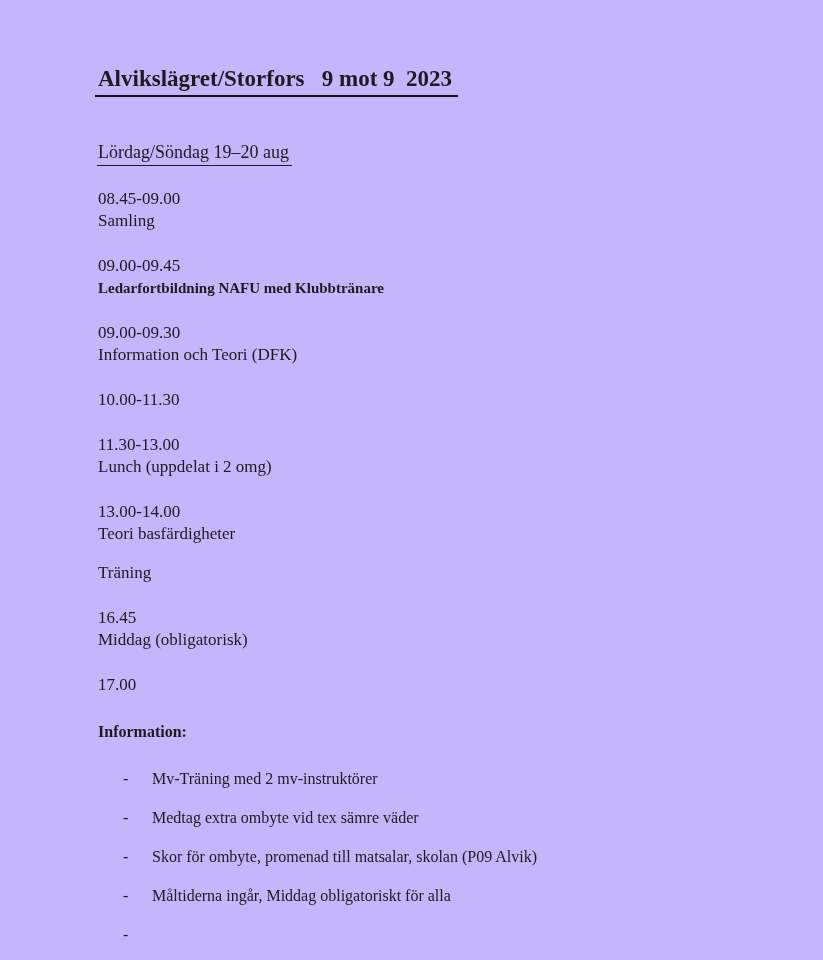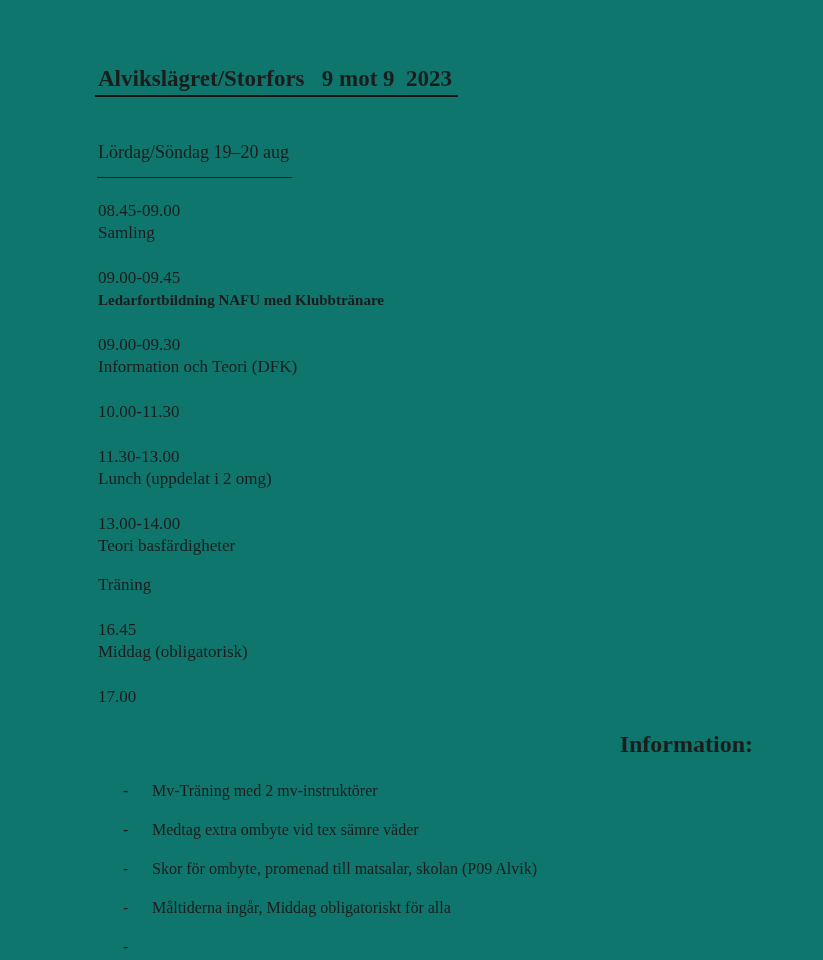--- a/index.html
+++ b/index.html
@@ -12,21 +12,21 @@
     height: 960px;
     overflow: hidden;
     font-family: "Liberation Serif", "DejaVu Serif", serif;
     color: #1c1c1c;
   }
   .page {
     box-sizing: border-box;
     width: 823px;
     height: 960px;
     padding: 66px 70px 0 98px;
-    background: #0f766e;
+    background: #c4b5fd;
   }
   .title {
     margin: 0 0 44px 0;
     font-size: 23px;
     font-weight: bold;
     line-height: 26px;
   }
   .title .underlined {
     display: inline-block;
     border-bottom: 2.5px solid #141414;
@@ -36,45 +36,44 @@
   }
   .subheading {
     margin: 0 0 22px 0;
     font-size: 18px;
     font-weight: normal;
     line-height: 22px;
   }
   .subheading .underlined {
     display: inline-block;
     border-bottom: 1.5px solid #1c1c1c;
-    padding: 0 3px 14px 1px;
+    padding: 0 3px 2px 1px;
     margin-left: -1px;
     white-space: pre;
   }
   .schedule { margin: 0; }
   .row {
     display: flex;
     font-size: 17px;
     line-height: 22px;
     margin-bottom: 23px;
     flex-direction: column;
   }
   .row .time {
     flex: none;
     width: 267px;
   }
   .row .activity { flex: 1; }
   .row.small .activity { font-size: 15px; font-weight: bold; }
   .row.tight { margin-top: -6px; }
   .info-heading {
     margin: 24px 0 22px 0;
-    font-size: 24px;
+    font-size: 16px;
     font-weight: bold;
     line-height: 24px;
-    text-align: right;
   }
   .bullets {
     margin: 0;
     padding: 0;
     list-style: none;
   }
   .bullet {
     display: flex;
     font-size: 16px;
     line-height: 25px;

